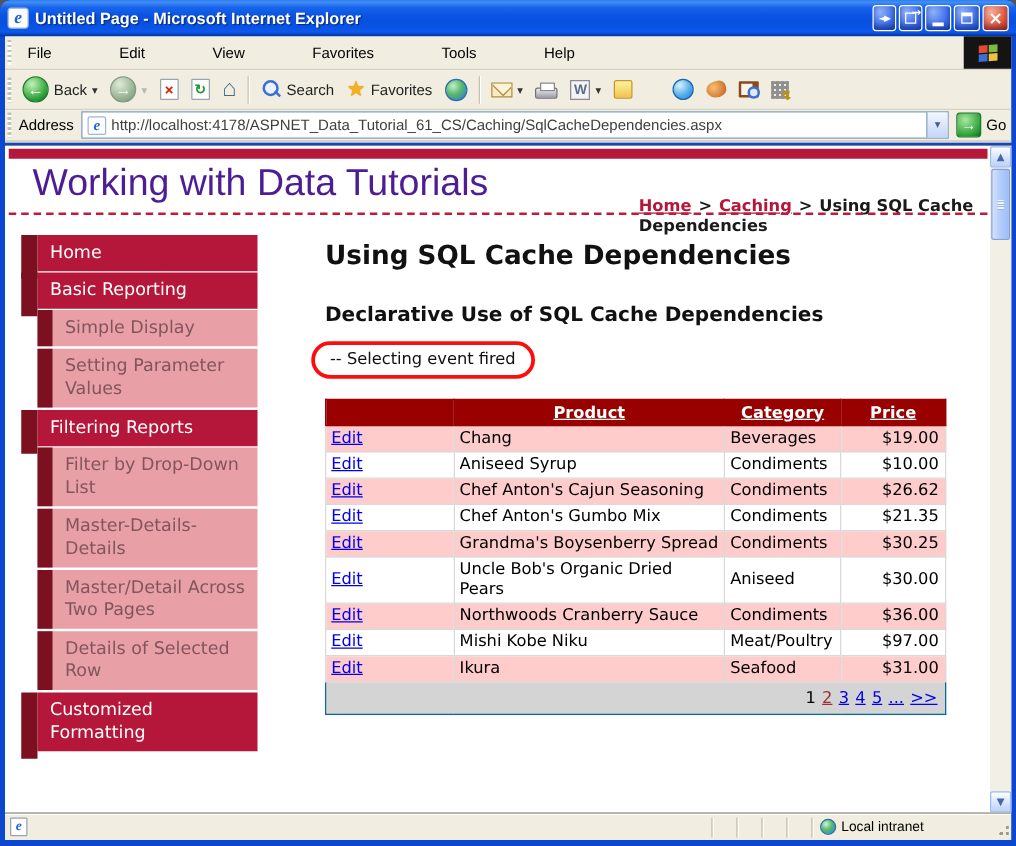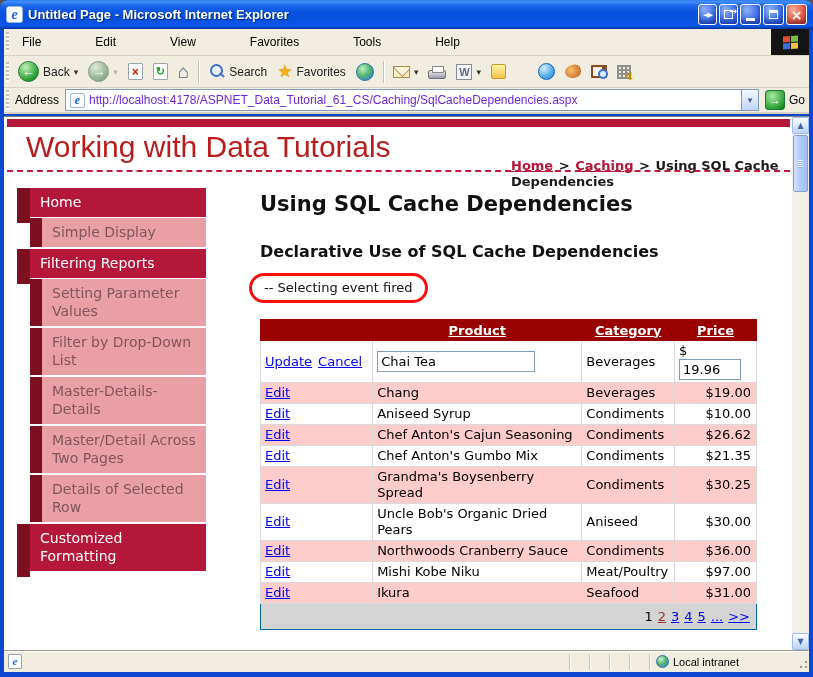--- a/index.html
+++ b/index.html
@@ -87,36 +87,36 @@
     background:repeating-linear-gradient(0deg,#909090 0 2px, transparent 2px 4px),
                repeating-linear-gradient(90deg,#909090 0 2px, transparent 2px 4px); }
   .icon-pixels::after { content:"↯"; position:absolute; right:-3px; bottom:-4px; color:#C89000; font:bold 11px "DejaVu Sans", sans-serif; }
   .gap20 { width:22px; }
 
   .addressbar { top:88px; height:26px; display:flex; align-items:center; border-bottom:2px solid #D8D4C4; }
   .addr-label { font:12px "Liberation Sans", sans-serif; color:#000; margin:0 6px 0 2px; }
   .addr-box { flex:1; height:22px; background:#fff; border:1px solid #7F9DB9; display:flex; align-items:center; }
   .addr-ie { width:15px; height:15px; margin:0 4px; background:#FDFDFD; border:1px solid #9BB8D8; border-radius:2px;
     color:#1E64D8; font:italic bold 12px/13px "Liberation Serif", serif; text-align:center; }
-  .addr-url { flex:1; font:12px "Liberation Sans", sans-serif; color:#6d28d9; white-space:nowrap; overflow:hidden; }
+  .addr-url { flex:1; font:12px "Liberation Sans", sans-serif; color:#404040; white-space:nowrap; overflow:hidden; }
   .addr-drop { width:17px; height:20px; border-left:1px solid #7F9DB9;
     background:linear-gradient(180deg,#F2F7FF,#C2D6F8); color:#44628C; font-size:9px;
     display:flex; align-items:center; justify-content:center; }
   .go-btn { display:flex; align-items:center; gap:4px; margin:0 4px 0 6px; font:12px "Liberation Sans", sans-serif; }
   .go-icon { width:20px; height:20px; border-radius:3px; border:1px solid #1E7A2E;
     background:radial-gradient(circle at 35% 28%, #A8E8A0, #2FA339 70%, #0F6B22);
     color:#fff; font-weight:bold; display:flex; align-items:center; justify-content:center; }
 
   
   .content { position:absolute; left:4px; right:4px; top:116px; bottom:27px; background:#fff;
     border-top:1px solid #848484; }
   .page { position:absolute; left:0; top:0; right:17px; bottom:0; overflow:hidden; background:#fff; }
 
   .page-topbar { position:absolute; left:3px; right:2px; top:2px; height:8px; background:#B5173A; }
-  .site-title { position:absolute; left:22px; top:13px; font:400 30px "Liberation Sans", sans-serif; color:#b91c1c; }
+  .site-title { position:absolute; left:22px; top:13px; font:400 30px "Liberation Sans", sans-serif; color:#4c1d95; }
   .breadcrumb { position:absolute; left:507px; top:21px; width:268px;
     font:bold 13px "DejaVu Sans", sans-serif; color:#1A1A1A; line-height:16px;margin-top:20px; }
   .breadcrumb a { color:#B5173A; text-decoration:underline; }
   .bc-sep { padding:0 1px; }
   .dashed-line { position:absolute; left:3px; right:2px; top:53px; border-top:2px dashed #C01A3C; }
 
   
   .sidebar { position:absolute; left:13px; top:71px; width:189px; }
   .side-item { position:relative; }
   .side-item.top { margin:0 0 1px 13px; background:#B5173A; color:#fff;
@@ -321,32 +321,35 @@
       </div>
 
       <div class="dashed-line"></div>
 
       <div class="sidebar">
 
           <div class="side-item top">
             <span>Home</span>
           </div>
 
+          <div class="side-item top">
+            <span>Basic Reporting</span>
+          </div>
 
           <div class="side-item sub">
             <span>Simple Display</span>
           </div>
 
+
+          <div class="side-item sub">
+            <span>Setting Parameter Values</span>
+          </div>
 
           <div class="side-item top">
             <span>Filtering Reports</span>
-          </div>
-
-          <div class="side-item sub">
-            <span>Setting Parameter Values</span>
           </div>
 
           <div class="side-item sub">
             <span>Filter by Drop-Down List</span>
           </div>
 
           <div class="side-item sub">
             <span>Master-Details-Details</span>
           </div>
 
@@ -377,31 +380,20 @@
           </colgroup>
         <thead>
           <tr>
             <th></th>
             <th><span>Product</span></th>
             <th><span>Category</span></th>
             <th><span>Price</span></th>
           </tr>
         </thead>
         <tbody>
-          <tr class="editing">
-            <td class="action edit-cell">
-              <a href="#" style="margin-right: 6px;">Update</a><a href="#">Cancel</a>
-            </td>
-            <td><input class="prod" value="Chai Tea" style=""></td>
-            <td class="cat">Beverages</td>
-            <td>
-              <span>$</span>
-              <input class="prc" value="19.96" style="">
-            </td>
-          </tr>
 
             <tr class="pink">
               <td class="action"><a href="#">Edit</a></td>
               <td>Chang</td>
               <td class="cat">Beverages</td>
               <td class="price">$19.00</td>
             </tr>
 
             <tr class="white">
               <td class="action"><a href="#">Edit</a></td>

